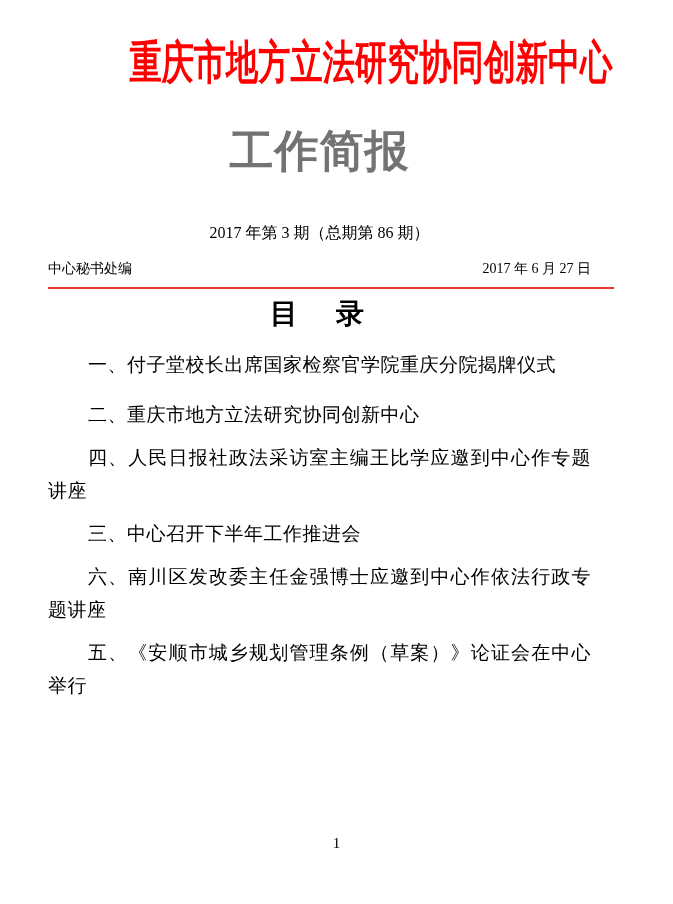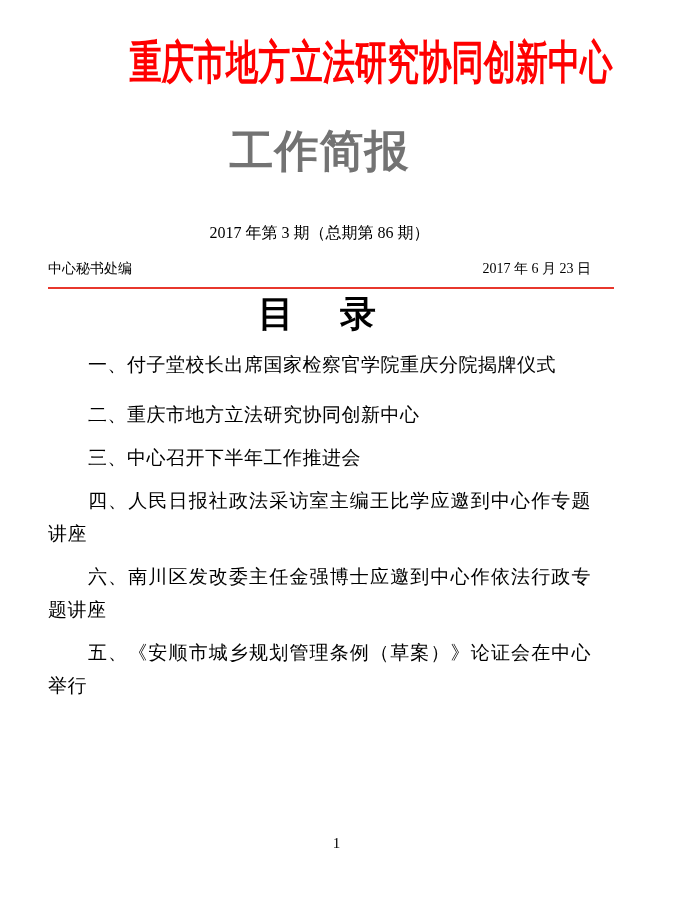--- a/index.html
+++ b/index.html
@@ -59,21 +59,21 @@
   
   .header-rule {
     margin-top: 7px;
     margin-right: -23px;
     height: 0;
     border-bottom: 2px solid #e8372c;
   }
   
   .toc-heading {
     margin-top: 9px;
-    font-size: 36px;
+    font-size: 28px;
     line-height: 32px;
     font-weight: bold;
     text-align: center;
     letter-spacing: 5px;
   }
   
   .toc {
     margin-top: 18px;
   }
   .toc p {
@@ -105,31 +105,31 @@
 <div class="content">
 
   <div class="doc-title-1">重庆市地方立法研究协同创新中心</div>
 
   <div class="doc-title-2">工作简报</div>
 
   <div class="issue-line">2017 年第 3 期（总期第 86 期）</div>
 
   <div class="editor-row">
     <span>中心秘书处编</span>
-    <span>2017 年 6 月 23 日</span>
+    <span>2017 年 6 月 27 日</span>
   </div>
 
   <div class="header-rule"></div>
 
   <div class="toc-heading">目　录</div>
 
   <div class="toc">
     <p class="sp-after">一、付子堂校长出席国家检察官学院重庆分院揭牌仪式</p>
     <p>二、重庆市地方立法研究协同创新中心</p>
+    <p>四、人民日报社政法采访室主编王比学应邀到中心作专题讲座</p>
     <p>三、中心召开下半年工作推进会</p>
-    <p>四、人民日报社政法采访室主编王比学应邀到中心作专题讲座</p>
     <p>六、南川区发改委主任金强博士应邀到中心作依法行政专题讲座</p>
     <p>五、《安顺市城乡规划管理条例（草案）》论证会在中心举行</p>
   </div>
 
 </div>
 
 <div class="page-number">1</div>
 
 </body></html>

